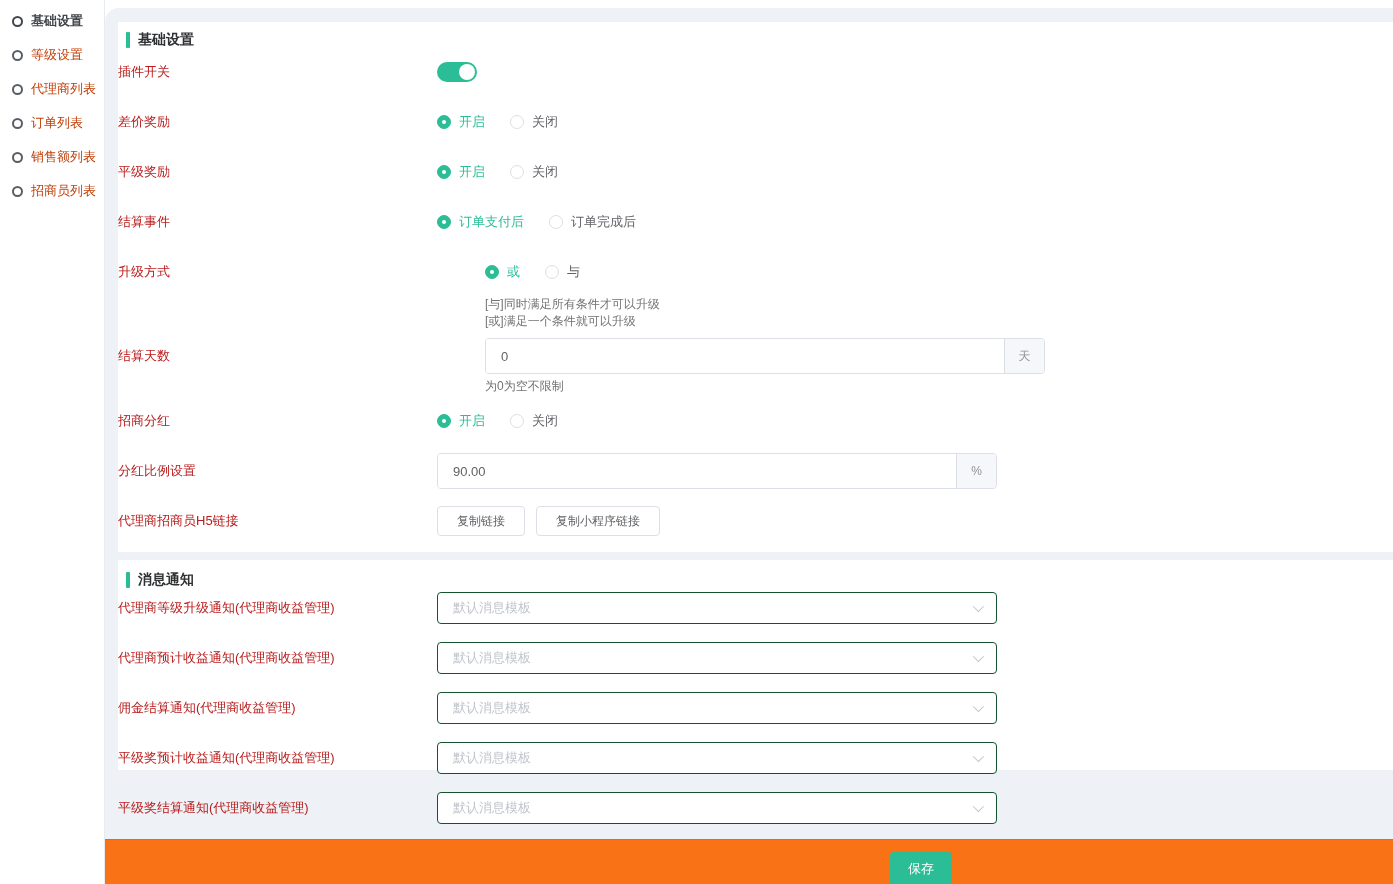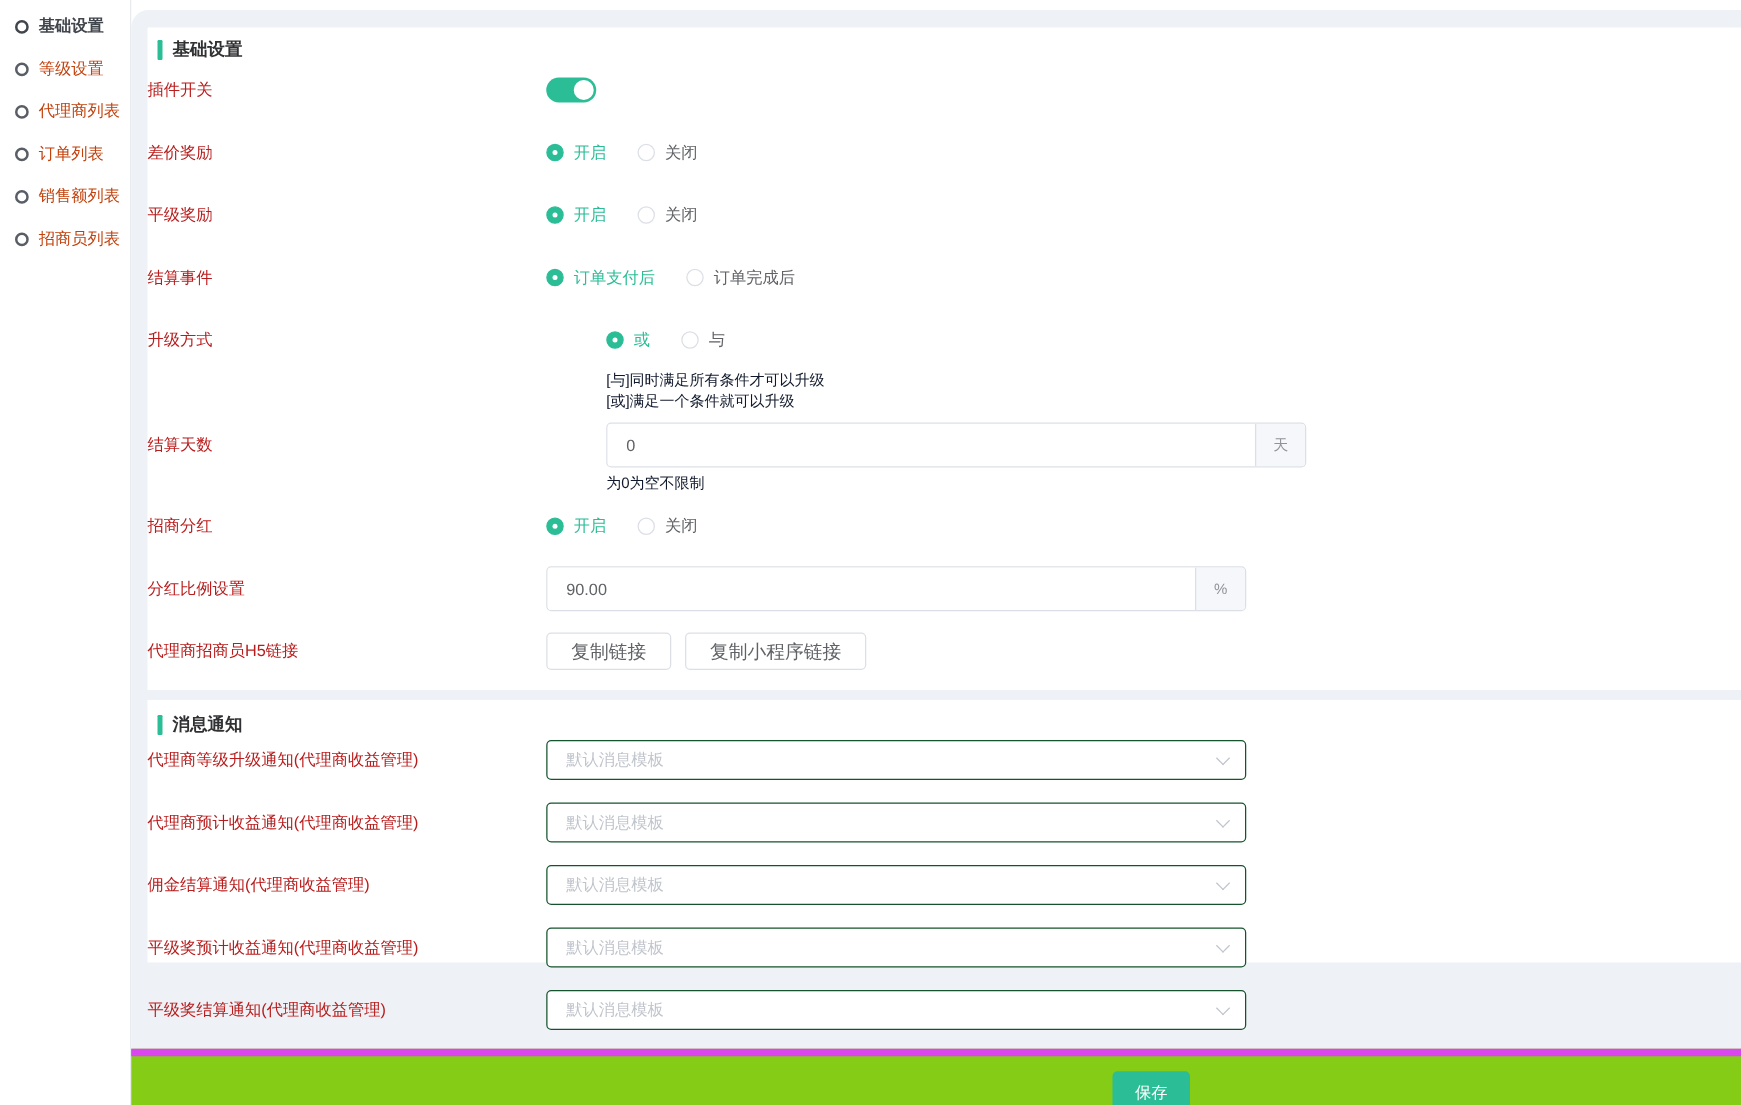--- a/index.html
+++ b/index.html
@@ -51,51 +51,51 @@
   .radio { display:inline-flex; align-items:center; cursor:pointer; }
   .radio + .radio { margin-left:25px; }
   .rdot { width:14px; height:14px; border-radius:50%; border:1px solid #dcdfe6;
     background:#fff; margin-right:8px; position:relative; flex:0 0 auto; }
   .radio.checked .rdot { background:#2bbd96; border-color:#2bbd96; }
   .radio.checked .rdot::after { content:""; position:absolute; left:4px; top:4px;
     width:4px; height:4px; border-radius:50%; background:#fff; }
   .rlabel { color:#606266; }
   .radio.checked .rlabel { color:#2bbd96; }
 
-  .help { font-size:12px; color:#0f172a; line-height:17px; }
+  .help { font-size:12px; color:#737373; line-height:17px; }
   .help.first { margin-top:6px; }
   .help.single { margin-top:4px; }
 
   
   .input-group { display:flex; width:560px; height:36px; border:1px solid #dcdfe6;
     border-radius:4px; overflow:hidden; background:#fff; }
   .tinput { flex:1 1 auto; border:none; outline:none; padding:0 15px; font-size:13px;
     color:#606266; font-family:"Liberation Sans", sans-serif; min-width:0; }
   .append { flex:0 0 40px; display:flex; align-items:center; justify-content:center;
     background:#f5f7fa; border-left:1px solid #dcdfe6; color:#909399; font-size:12px; }
 
   
   .btn { height:30px; padding:0 19px; background:#fff; border:1px solid #dcdfe6;
-    border-radius:4px; color:#606266; font-size:15px; cursor:pointer;
+    border-radius:4px; color:#606266; font-size:12px; cursor:pointer;
     font-family:"Liberation Sans", sans-serif; }
   .btn + .btn { margin-left:11px; }
 
   
   .select { width:560px; height:32px; border:1px solid #14532d; border-radius:4px;
     background:#fff; display:flex; align-items:center; padding:0 15px;
     cursor:pointer; position:relative; }
   .sel-ph { color:#c0c4cc; flex:1 1 auto; }
   .chev { width:8px; height:8px; border-right:1.5px solid #c0c4cc;
     border-bottom:1.5px solid #c0c4cc; transform:rotate(45deg) translateY(-2px);
     flex:0 0 auto; }
   .nrow { margin-bottom:18px; }
 
   
   .footer { position:absolute; left:105px; right:0; top:839px; height:45px;
-    background:#84cc16; border-top:6px solid #d946ef; z-index:4; }
+    background:#f97316; border-top:1px solid #d946ef; z-index:4; }
   .save { position:absolute; left:785px; top:12px; height:33px; padding:0 18px;
     background:#2bbd96; color:#fff; border:none; border-radius:4px; font-size:13px;
     cursor:pointer; font-family:"Liberation Sans", sans-serif; }
 </style>
 </head>
 <body>
 
 <div class="gray-panel"></div>
 
 <aside class="sidebar">

